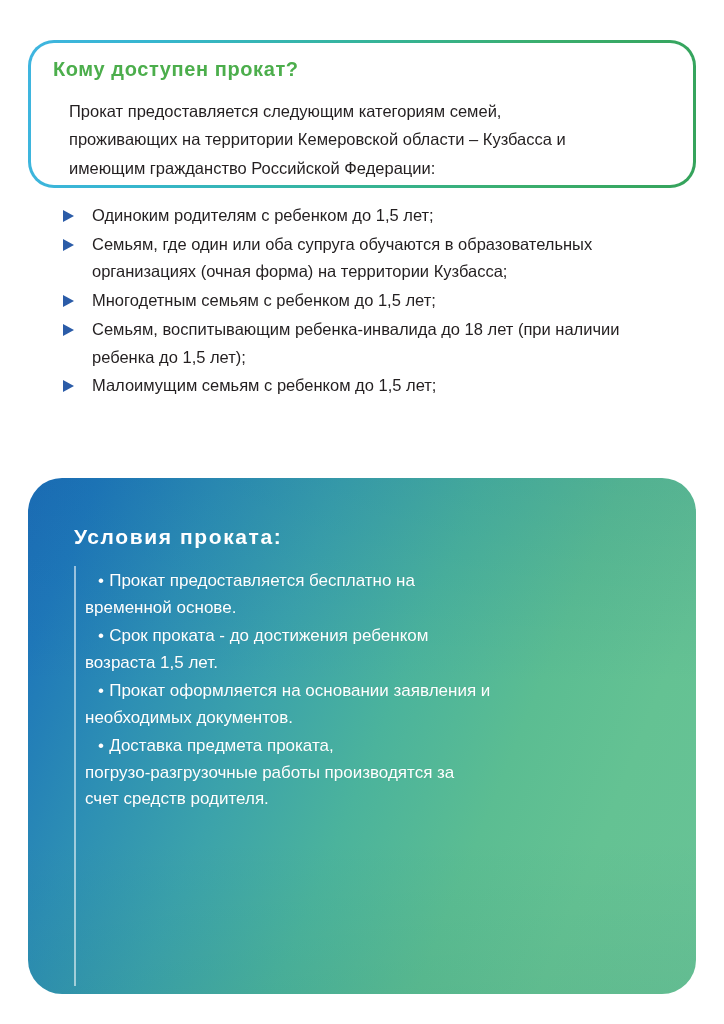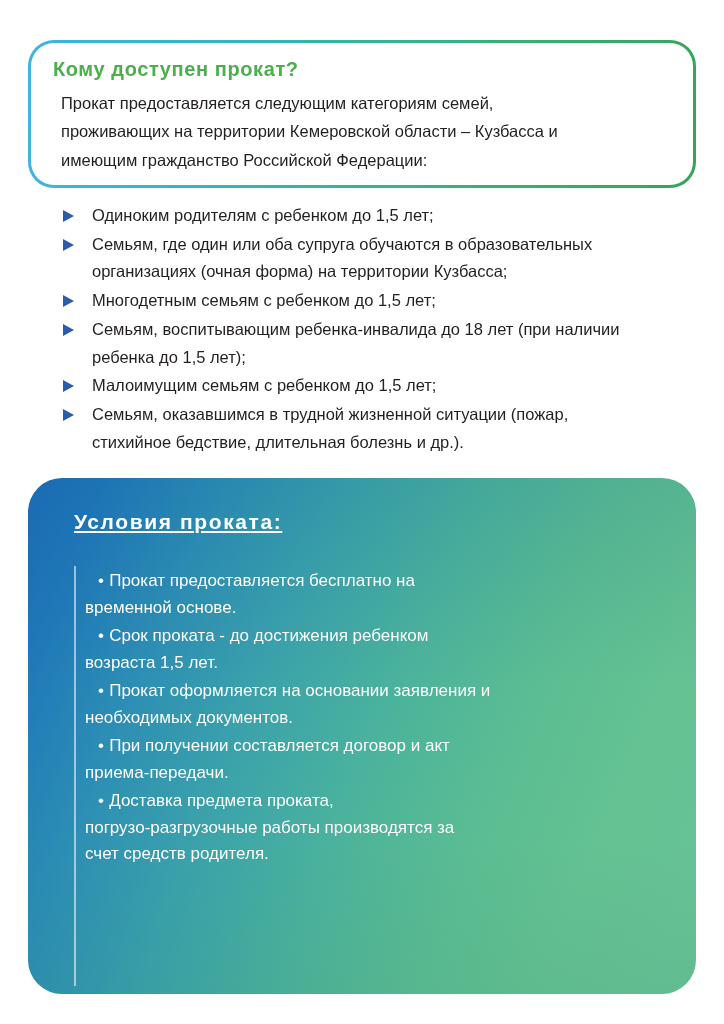--- a/index.html
+++ b/index.html
@@ -47,21 +47,21 @@
     font-size: 20px;
     font-weight: bold;
     letter-spacing: 0.6px;
     margin: 0 0 6px 0;
     line-height: 1.2;
   }
   .eligibility-body {
     color: #231f20;
     font-size: 16.5px;
     line-height: 1.72;
-    margin: 8px;
+    margin: 16px;
   }
   .eligibility-body div {
     white-space: nowrap;
   }
 
   
   .criteria-list {
     position: absolute;
     left: 63px;
     top: 202px;
@@ -113,27 +113,26 @@
     content: "";
     position: absolute;
     inset: 0;
     border-radius: 34px;
     background: linear-gradient(180deg, rgba(0,70,140,0.10) 0%, rgba(0,0,0,0) 40%, rgba(0,0,0,0) 70%, rgba(0,60,60,0.05) 100%);
     pointer-events: none;
   }
   .terms-title {
     position: absolute;
     left: 46px;
-    top: 32px;
+    top: 47px;
     color: #ffffff;
     font-size: 21px;
     font-weight: bold;
     letter-spacing: 1.6px;
     z-index: 3;
-    text-decoration: underline;
   }
   .terms-divider {
     position: absolute;
     left: 46px;
     top: 88px;
     width: 2px;
     height: 420px;
     background: rgba(255,255,255,0.55);
     z-index: 2;
   }
@@ -199,25 +198,20 @@
       <span class="criteria-marker"></span>
       <span class="criteria-text">Семьям, воспитывающим ребенка-инвалида до 18 лет (при наличии</span>
       <span class="l2">ребенка до 1,5 лет);</span>
     </div>
 
     <div class="criteria-item">
       <span class="criteria-marker"></span>
       <span class="criteria-text">Малоимущим семьям с ребенком до 1,5 лет;</span>
     </div>
 
-    <div class="criteria-item">
-      <span class="criteria-marker"></span>
-      <span class="criteria-text">Семьям, оказавшимся в трудной жизненной ситуации (пожар,</span>
-      <span class="l2">стихийное бедствие, длительная болезнь и др.).</span>
-    </div>
 
   </div>
 
   <div class="terms-panel">
 
     <div class="terms-title">Условия проката:</div>
 
     <div class="terms-divider"></div>
 
     <div class="terms-list">
@@ -234,25 +228,20 @@
         <span class="l2">возраста 1,5 лет.</span>
       </div>
 
 
       <div class="terms-item">
         <span class="terms-bullet">•</span>
         <span>Прокат оформляется на основании заявления и</span>
         <span class="l2">необходимых документов.</span>
       </div>
 
-      <div class="terms-item">
-        <span class="terms-bullet">•</span>
-        <span>При получении составляется договор и акт</span>
-        <span class="l2">приема-передачи.</span>
-      </div>
 
 
       <div class="terms-item">
         <span class="terms-bullet">•</span>
         <span>Доставка предмета проката,</span>
         <span class="l2">погрузо-разгрузочные работы производятся за</span>
         <span class="l3">счет средств родителя.</span>
       </div>
 
     </div>

